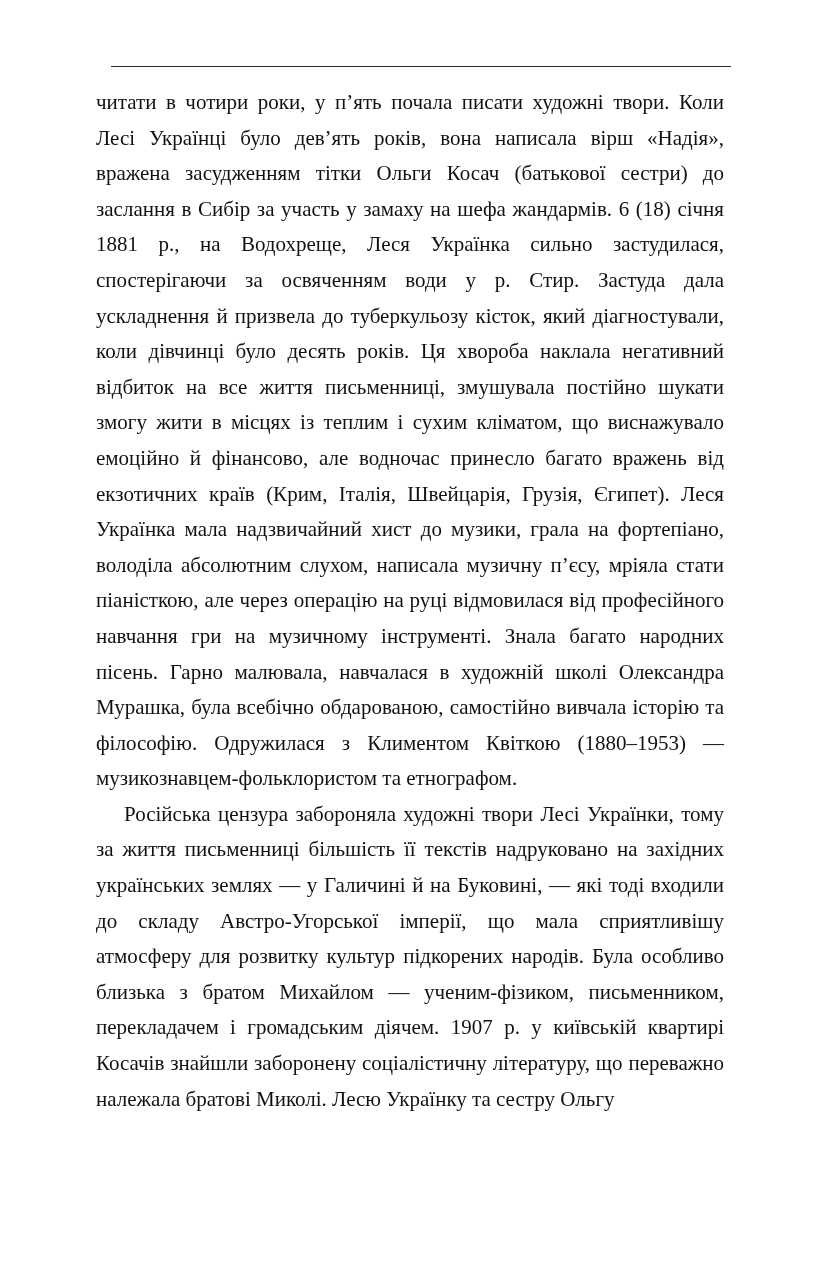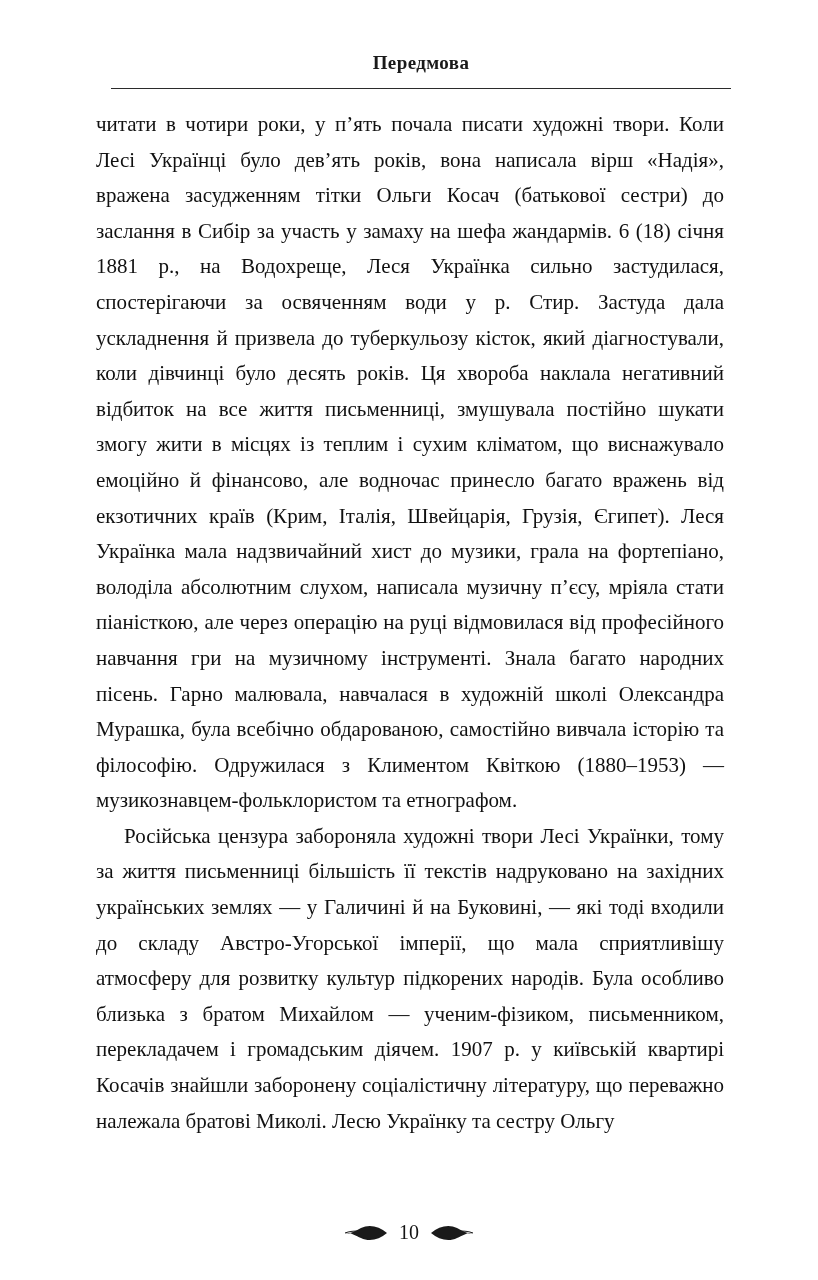--- a/index.html
+++ b/index.html
@@ -71,37 +71,21 @@
     height: 22px;
     display: block;
   }
   .orn svg { display: block; }
 </style>
 </head>
 <body>
 
 <div class="page">
 
-  <div class="running-head">Передмова</div>
   <div class="rule"></div>
 
   <div class="content">
     <p class="para">читати в чотири роки, у п’ять почала писати художні твори. Коли Лесі Українці було дев’ять років, вона написала вірш «Надія», вражена засудженням тітки Ольги Косач (батькової сестри) до заслання в Сибір за участь у замаху на шефа жандармів. 6 (18) січня 1881 р., на Водохреще, Леся Українка сильно застудилася, спостерігаючи за освяченням води у р. Стир. Застуда дала ускладнення й призвела до туберкульозу кісток, який діагностували, коли дівчинці було десять років. Ця хвороба наклала негативний відбиток на все життя письменниці, змушувала постійно шукати змогу жити в місцях із теплим і сухим кліматом, що виснажувало емоційно й фінансово, але водночас принесло багато вражень від екзотичних країв (Крим, Італія, Швейцарія, Грузія, Єгипет). Леся Українка мала надзвичайний хист до музики, грала на фортепіано, володіла абсолютним слухом, написала музичну п’єсу, мріяла стати піаністкою, але через операцію на руці відмовилася від професійного навчання гри на музичному інструменті. Знала багато народних пісень. Гарно малювала, навчалася в художній школі Олександра Мурашка, була всебічно обдарованою, самостійно вивчала історію та філософію. Одружилася з Климентом Квіткою (1880–1953) — музикознавцем-фольклористом та етнографом.</p>
     <p class="para">Російська цензура забороняла художні твори Лесі Українки, тому за життя письменниці більшість її текстів надруковано на західних українських землях — у Галичині й на Буковині, — які тоді входили до складу Австро-Угорської імперії, що мала сприятливішу атмосферу для розвитку культур підкорених народів. Була особливо близька з братом Михайлом — ученим-фізиком, письменником, перекладачем і громадським діячем. 1907 р. у київській квартирі Косачів знайшли заборонену соціалістичну літературу, що переважно належала братові Миколі. Лесю Українку та сестру Ольгу</p>
   </div>
 
-  <div class="footer">
-    <span class="orn">
-      <svg viewBox="0 0 46 22" xmlns="http://www.w3.org/2000/svg">
-        <path d="M44 11 C36 4, 26 2, 18 6 C12 9, 8 12, 2 11 C8 10, 12 14, 18 16 C26 20, 36 18, 44 11 Z" fill="#1a1a1a"></path>
-        <path d="M2 11 C10 8, 18 9, 24 11" stroke="#1a1a1a" stroke-width="1" fill="none"></path>
-      </svg>
-    </span>
-    <span class="folio">10</span>
-    <span class="orn">
-      <svg viewBox="0 0 46 22" xmlns="http://www.w3.org/2000/svg">
-        <path d="M2 11 C10 4, 20 2, 28 6 C34 9, 38 12, 44 11 C38 10, 34 14, 28 16 C20 20, 10 18, 2 11 Z" fill="#1a1a1a"></path>
-        <path d="M44 11 C36 8, 28 9, 22 11" stroke="#1a1a1a" stroke-width="1" fill="none"></path>
-      </svg>
-    </span>
-  </div>
 
 </div>
 
 </body></html>

